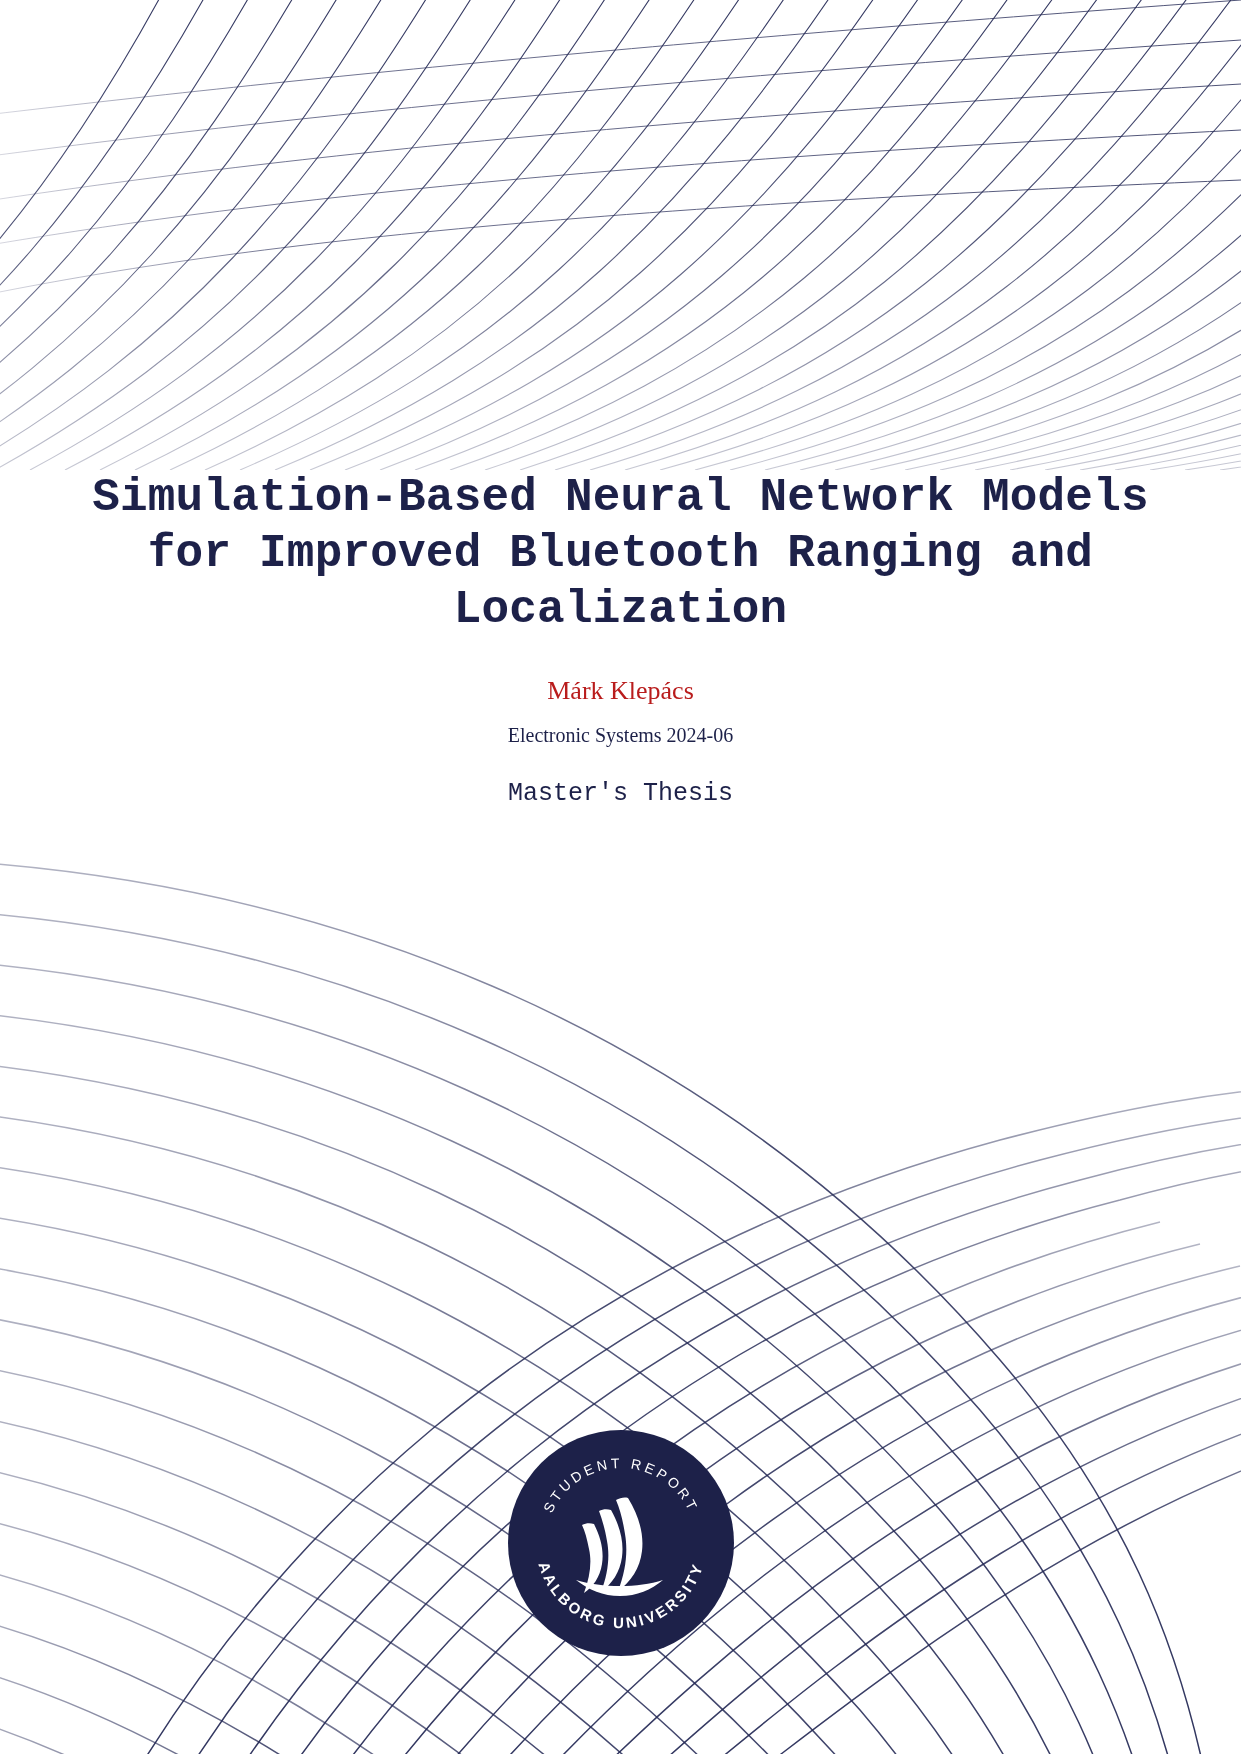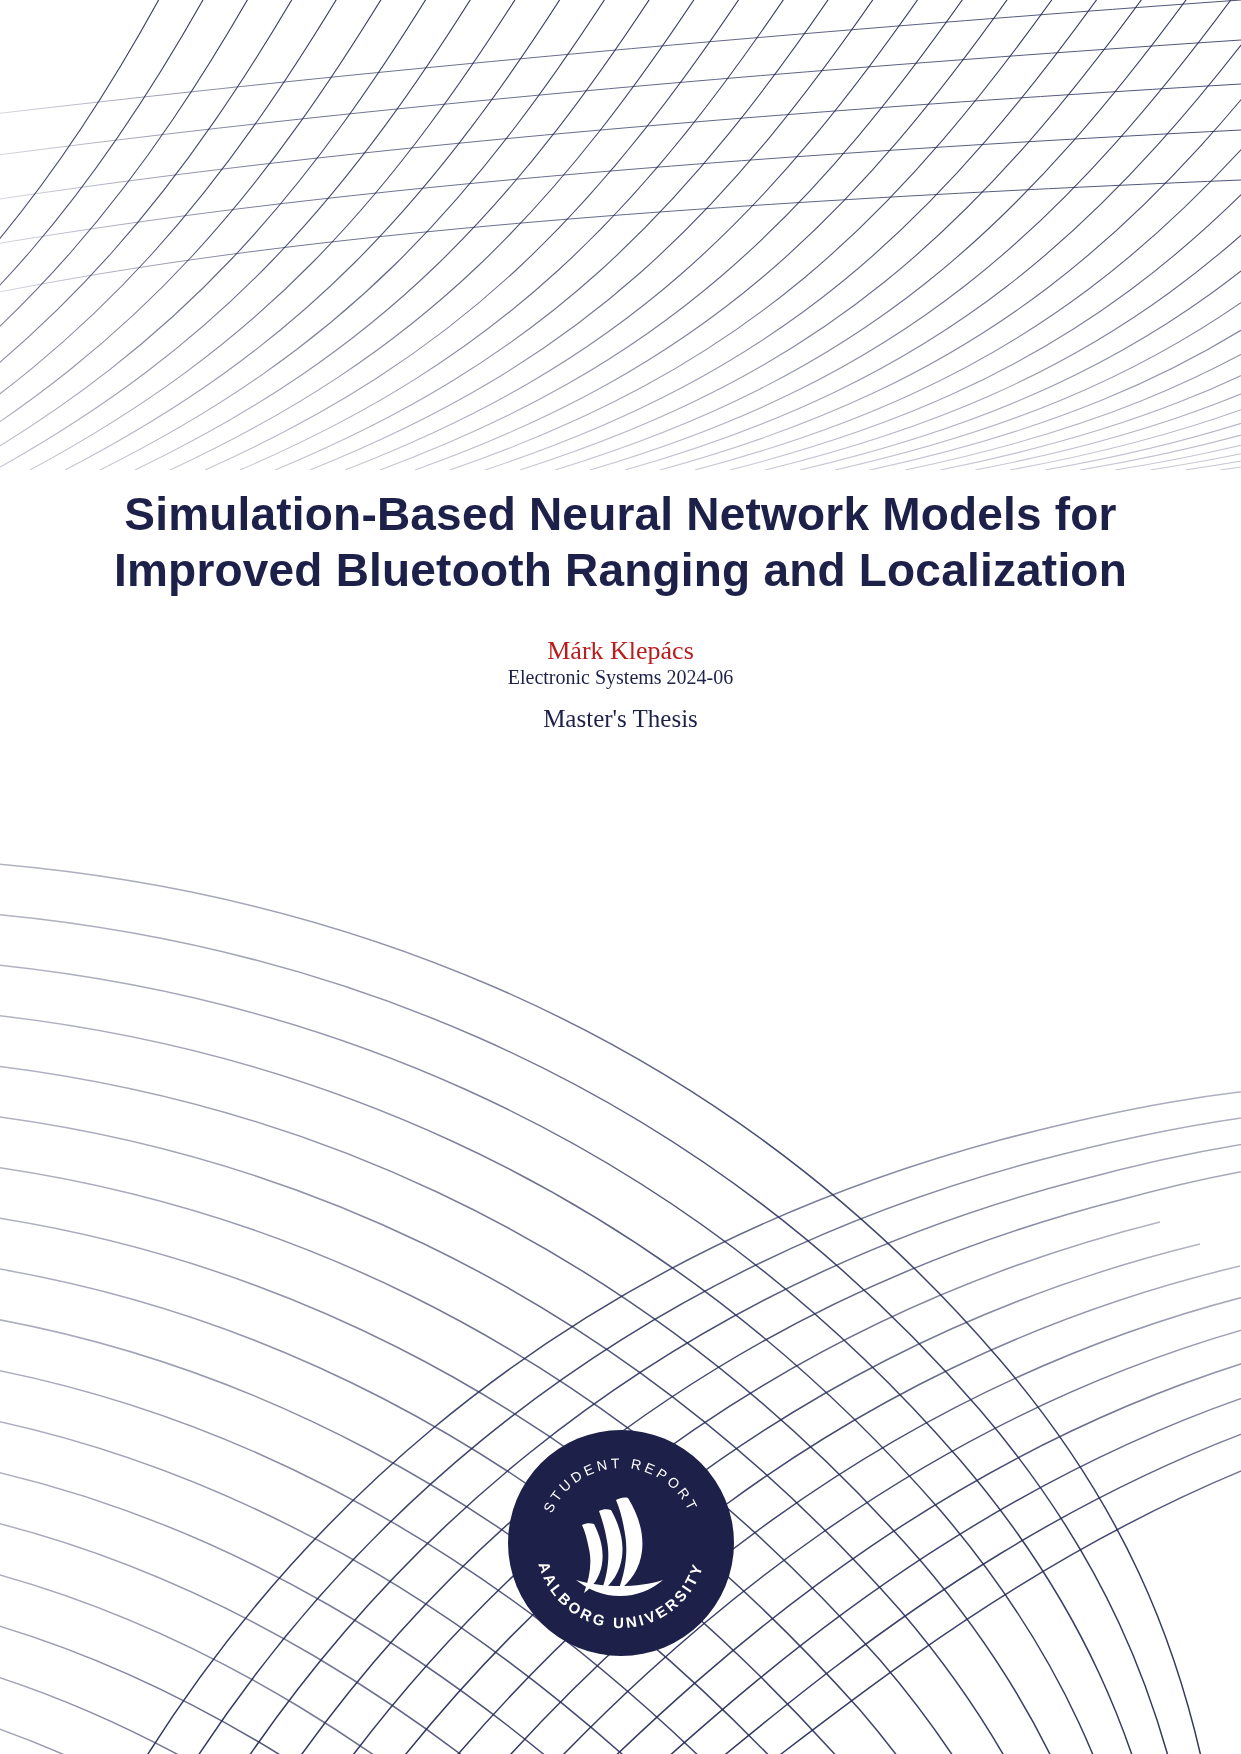--- a/index.html
+++ b/index.html
@@ -41,42 +41,44 @@
 
   
   .title-block {
     position: absolute;
     left: 0;
     top: 470px;
     width: 1241px;
     text-align: center;
   }
   .doc-title {
-    font-family: Liberation Sans, sans-serif;
+    font-family: Liberation Mono, monospace;
     font-weight: bold;
     font-size: 46px;
     line-height: 1.22;
     letter-spacing: 0.2px;
     color: #1d2149;
-    margin: 16px auto;
+    margin: 0 auto;
     max-width: 1060px;
   }
   .author {
     margin-top: 38px;
     font-size: 26px;
     color: #b91c1c;
   }
   .dept {
+    margin-top: 18px;
     font-size: 20px;
     color: #1d2149;
   }
   .doctype {
-    margin-top: 16px;
+    margin-top: 32px;
     font-size: 25px;
     color: #1d2149;
+    font-family: Liberation Mono, monospace;
   }
 
   
   .seal {
     position: absolute;
     left: 50%;
     top: 1430px;
     transform: translateX(-50%);
     width: 226px;
     height: 226px;

